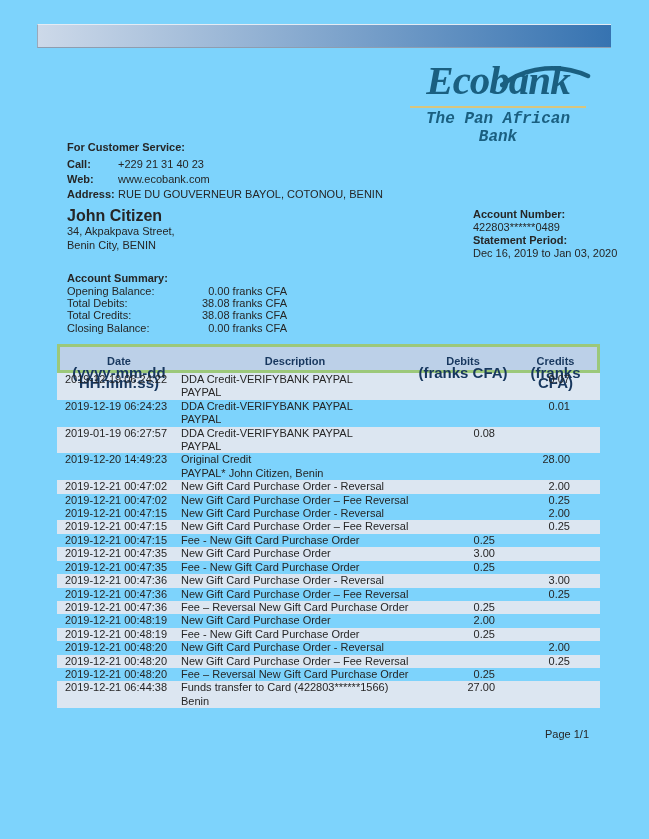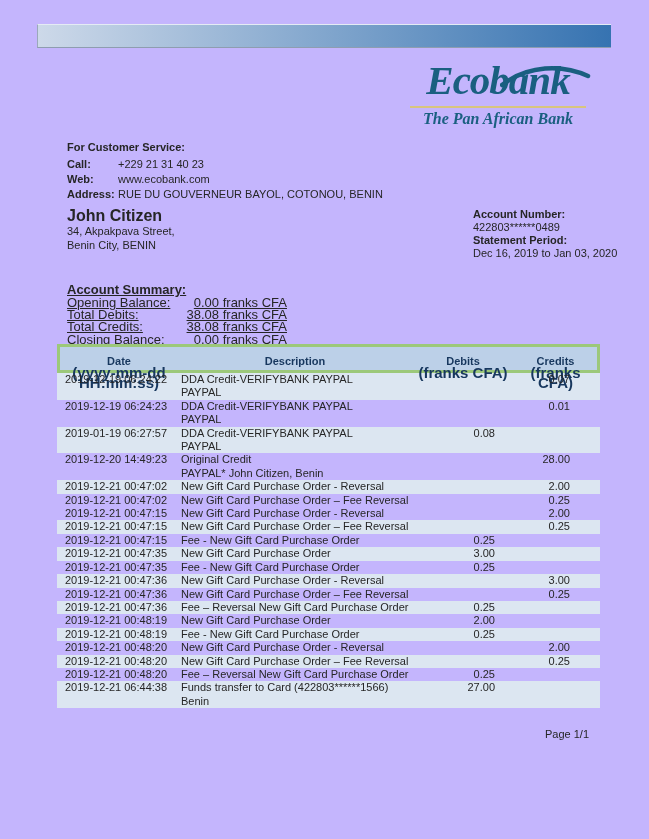--- a/index.html
+++ b/index.html
@@ -8,53 +8,53 @@
     --hdr-bg:#BCD0E8;
     --stripe:#DCE6F1;
     --hdr-text:#17375E;
     --body-text:#262626;
     --green:#9CC87A;
     --grad-l:#CDD9E9;
     --grad-r:#3673B1;
   }
   html,body{margin:0;padding:0;}
   body{background:#ffffff;font-family:"Liberation Sans",sans-serif;color:var(--body-text);}
-  .page{position:relative;width:649px;height:839px;background:#c4b5fd;overflow:hidden;}
+  .page{position:relative;width:649px;height:839px;background:#7dd3fc;overflow:hidden;}
 
   
   .topbar{position:absolute;left:37px;top:24px;width:573px;height:22px;
     background:linear-gradient(to right,var(--grad-l),var(--grad-r));
     border-left:1px solid #9AA8BA;border-bottom:1px solid #8E9DB0;border-top:1px solid #E4EBF4;}
 
   
   .logo{position:absolute;left:408px;top:58px;width:180px;}
   .logo-swoosh{position:absolute;left:92px;top:4px;}
   .logo-word{position:relative;font-family:"Liberation Serif",serif;font-style:italic;font-weight:bold;
     font-size:41px;line-height:44px;color:var(--teal);letter-spacing:-1px;text-align:center;}
   .logo-rule{margin:4px 2px 2px 2px;height:2px;background:var(--gold);}
-  .logo-tagline{font-family:Liberation Serif, serif;font-style:italic;font-weight:bold;
+  .logo-tagline{font-family:Liberation Mono, monospace;font-style:italic;font-weight:bold;
     font-size:16px;color:var(--teal);text-align:center;letter-spacing:0px;}
 
   
   .cs{position:absolute;left:67px;top:141px;font-size:11px;}
   .cs-head{font-weight:bold;margin-bottom:4px;}
   .cs-row{display:flex;line-height:15px;}
   .cs-label{font-weight:bold;width:51px;}
   .cs-value{white-space:nowrap;}
 
   
   .cust{position:absolute;left:67px;top:209px;font-size:11px;line-height:14.5px;}
   .cust-name{font-weight:bold;font-size:16px;}
 
   
   .acct{position:absolute;left:428px;top:208px;font-size:11px;line-height:13px;margin-left:45px;}
   .acct .b{font-weight:bold;}
 
   
-  .summary{position:absolute;left:67px;top:283px;width:220px;font-size:13px;text-decoration:underline;}
+  .summary{position:absolute;left:67px;top:271px;width:220px;font-size:11px;}
   .sum-head{font-weight:bold;line-height:14px;}
   .sum-row{display:flex;justify-content:space-between;line-height:12.2px;}
   .sum-label{text-align:left;}
   .sum-value{text-align:right;white-space:nowrap;}
 
   
   .stmt{position:absolute;left:57px;top:344px;width:543px;font-size:11px;}
   .t-head{display:flex;align-items:flex-start;background:var(--hdr-bg);
     border:3px solid var(--green);box-sizing:border-box;height:29px;color:var(--hdr-text);
     padding-top:9px;}

